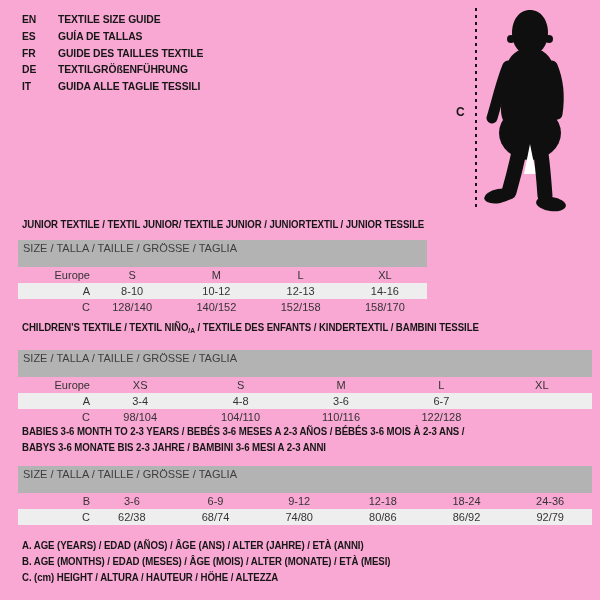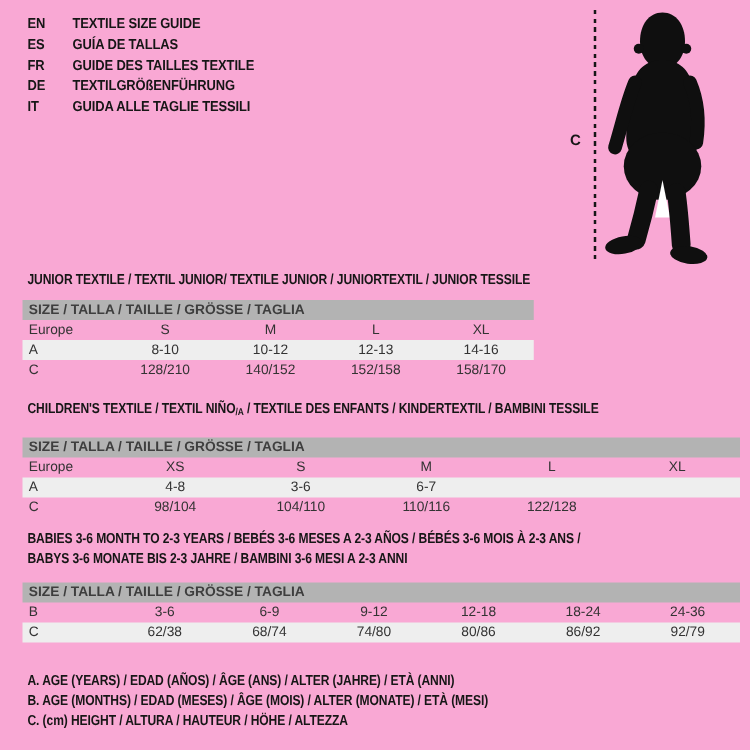--- a/index.html
+++ b/index.html
@@ -24,26 +24,26 @@
   #title-0{top:216px}
   #title-1{top:319px}
   #title-2{top:423px}
   .sub{font-size:8px;vertical-align:-2px}
 
   
   .size-table{position:absolute;left:18px}
   #table-0{top:240px;width:409px}
   #table-1{top:350px;width:574px}
   #table-2{top:466px;width:574px}
-  .size-head{height:16px;line-height:16px;background:var(--header-bg,#b3b3b3);color:#3e3e3e;
-    font-size:11px;padding-left:5px;font-weight:700;white-space:nowrap;overflow:hidden}
+  .size-head{height:27px;line-height:16px;background:var(--header-bg,#b3b3b3);color:#3e3e3e;
+    font-size:11px;padding-left:5px;font-weight:400;white-space:nowrap;overflow:hidden}
   .t-row{display:grid;height:16px;line-height:16px;font-size:11px;color:#333}
   .t-row.shaded{background:var(--row-alt,#eee)}
   .cell{overflow:hidden;white-space:nowrap}
-  .cell.label{padding-left:5px;text-align:left}
+  .cell.label{padding-left:5px;text-align:right}
   .cell.val{text-align:center}
 
   
   #notes{position:absolute;left:22px;top:538px;transform:scaleX(.84);transform-origin:left top}
   .note-line{height:15.8px;line-height:15.8px;font-weight:700;font-size:11.5px;white-space:nowrap;letter-spacing:-.1px}
 </style>
 </head>
 <body>
 
 <div class="canvas">
@@ -90,21 +90,21 @@
       </div>
       <div class="t-row shaded" style="grid-template-columns: 72px repeat(4, 1fr);">
         <div class="cell label">A</div>
         <div class="cell val">8-10</div>
         <div class="cell val">10-12</div>
         <div class="cell val">12-13</div>
         <div class="cell val">14-16</div>
       </div>
       <div class="t-row" style="grid-template-columns: 72px repeat(4, 1fr);">
         <div class="cell label">C</div>
-        <div class="cell val">128/210</div>
+        <div class="cell val">128/140</div>
         <div class="cell val">140/152</div>
         <div class="cell val">152/158</div>
         <div class="cell val">158/170</div>
       </div>
     </div>
 
   <div id="title-1" class="sec-title">
       <div><span>CHILDREN'S TEXTILE / TEXTIL NIÑO</span><span class="sub">/A</span><span> / TEXTILE DES ENFANTS / KINDERTEXTIL / BAMBINI TESSILE</span></div>
     </div>
   <div id="table-1" class="size-table">
@@ -112,20 +112,21 @@
       <div class="t-row" style="grid-template-columns: 72px repeat(5, 1fr);">
         <div class="cell label">Europe</div>
         <div class="cell val">XS</div>
         <div class="cell val">S</div>
         <div class="cell val">M</div>
         <div class="cell val">L</div>
         <div class="cell val">XL</div>
       </div>
       <div class="t-row shaded" style="grid-template-columns: 72px repeat(5, 1fr);">
         <div class="cell label">A</div>
+        <div class="cell val">3-4</div>
         <div class="cell val">4-8</div>
         <div class="cell val">3-6</div>
         <div class="cell val">6-7</div>
       </div>
       <div class="t-row" style="grid-template-columns: 72px repeat(5, 1fr);">
         <div class="cell label">C</div>
         <div class="cell val">98/104</div>
         <div class="cell val">104/110</div>
         <div class="cell val">110/116</div>
         <div class="cell val">122/128</div>

